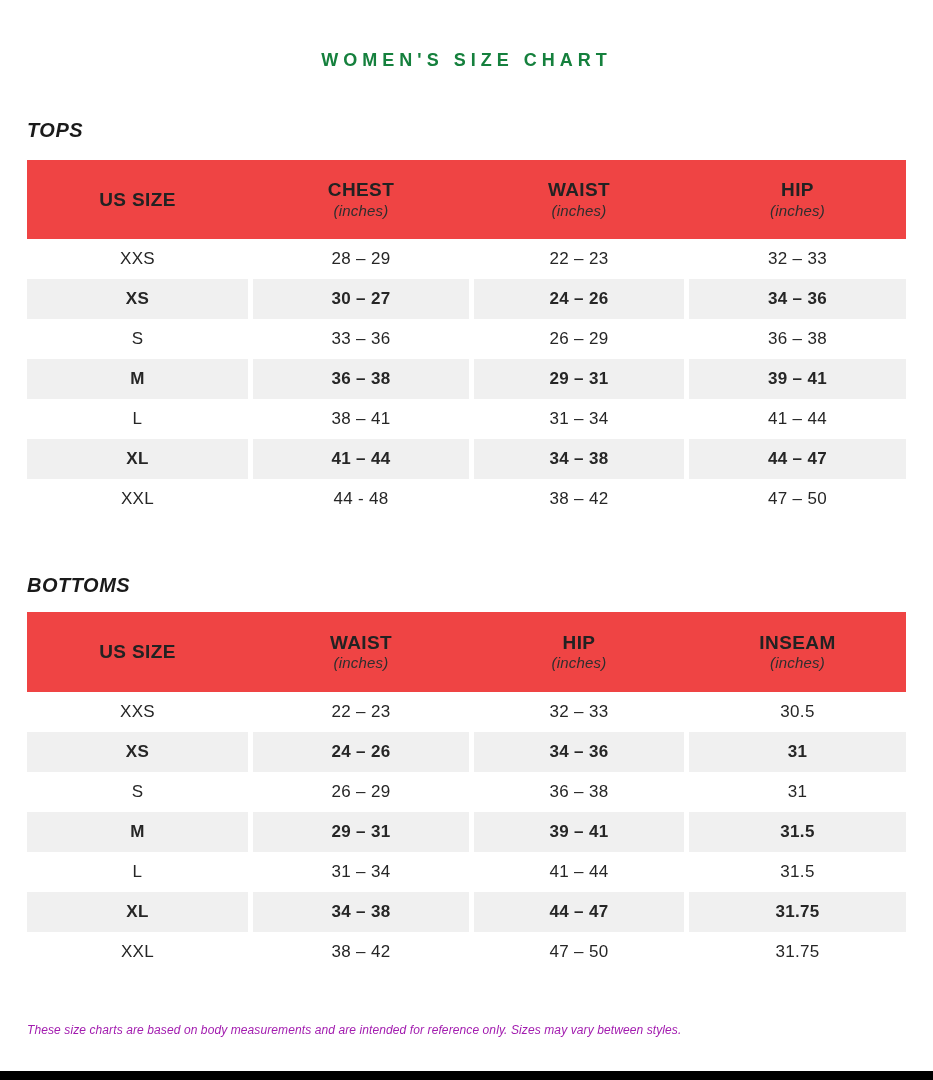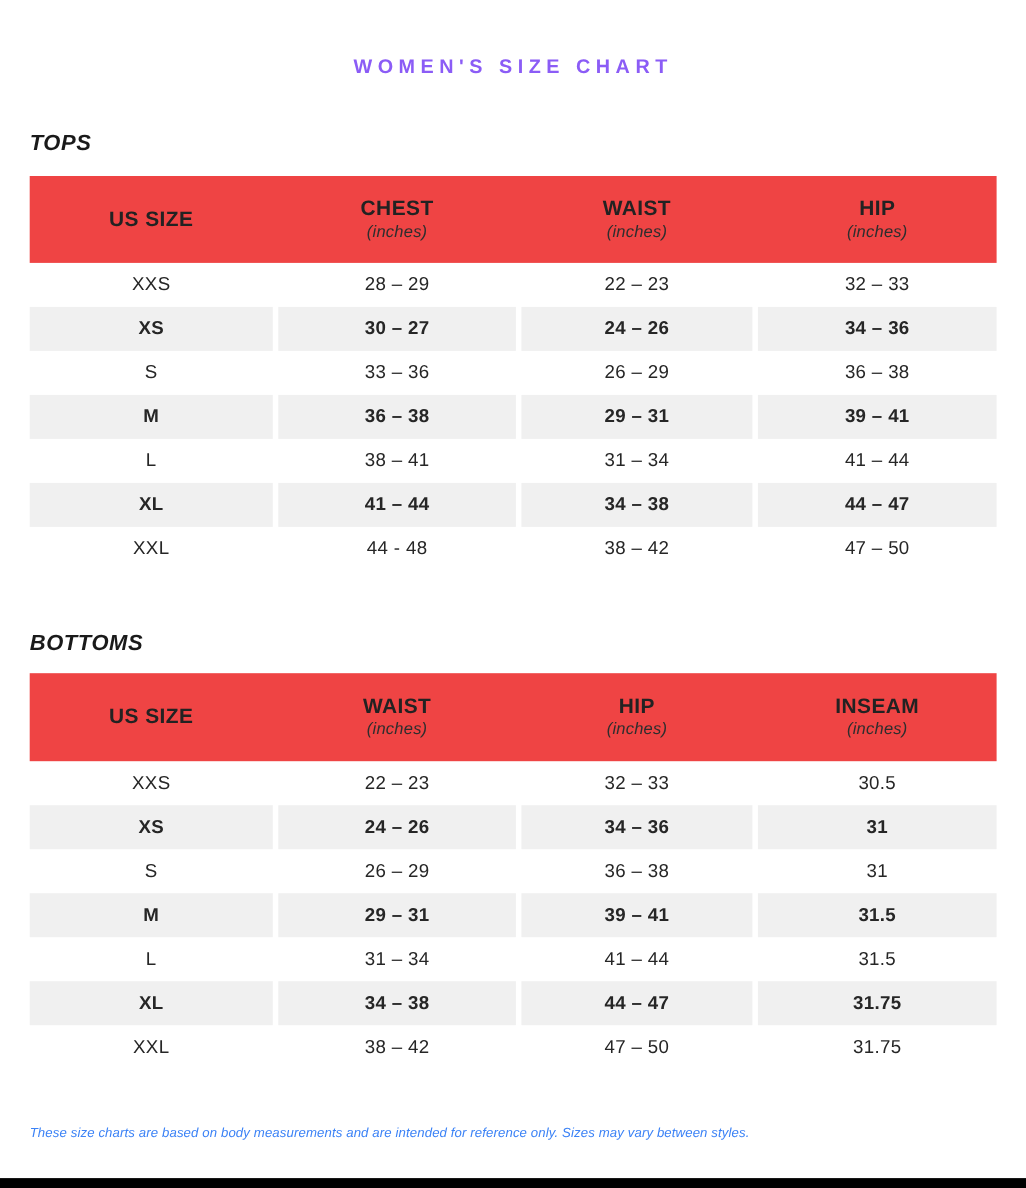--- a/index.html
+++ b/index.html
@@ -2,21 +2,21 @@
 <html><head>
 <meta charset="utf-8">
 <style>
   html,body{margin:0;padding:0;background:#ffffff;}
   body{width:933px;height:1080px;font-family:"Liberation Sans","DejaVu Sans",sans-serif;color:#1d1d1d;}
   .page{position:relative;width:933px;height:1080px;overflow:hidden;background:#ffffff;}
 
   .chart-title{
     position:absolute;top:50px;left:0;width:933px;
     text-align:center;font-size:18px;font-weight:700;
-    letter-spacing:5px;color:#8b5cf6;white-space:nowrap;
+    letter-spacing:5px;color:#15803d;white-space:nowrap;
   }
 
   .section-heading{
     position:absolute;left:27px;
     font-size:20px;font-weight:700;font-style:italic;
     letter-spacing:0.5px;color:#1a1a1a;
   }
   #tops-heading{top:119px;}
   #bottoms-heading{top:574px;}
 
@@ -39,21 +39,21 @@
     text-align:right;
   }
   .cell{
     display:flex;align-items:center;justify-content:center;
     font-size:17px;color:#262626;letter-spacing:0.3px;background:transparent;
   }
   .trow.striped .cell{background:#f0f0f0;font-weight:bold;}
 
   .footnote{
     position:absolute;left:27px;top:1023px;width:880px;
-    font-size:12px;font-style:italic;color:#3b82f6;letter-spacing:0.1px;
+    font-size:12px;font-style:italic;color:#a21caf;letter-spacing:0.1px;
   }
 
   .footer-bar{
     position:absolute;left:0;bottom:0;width:933px;height:9px;background:#000000;
   }
 </style>
 </head>
 <body>
 
 <div class="page">

